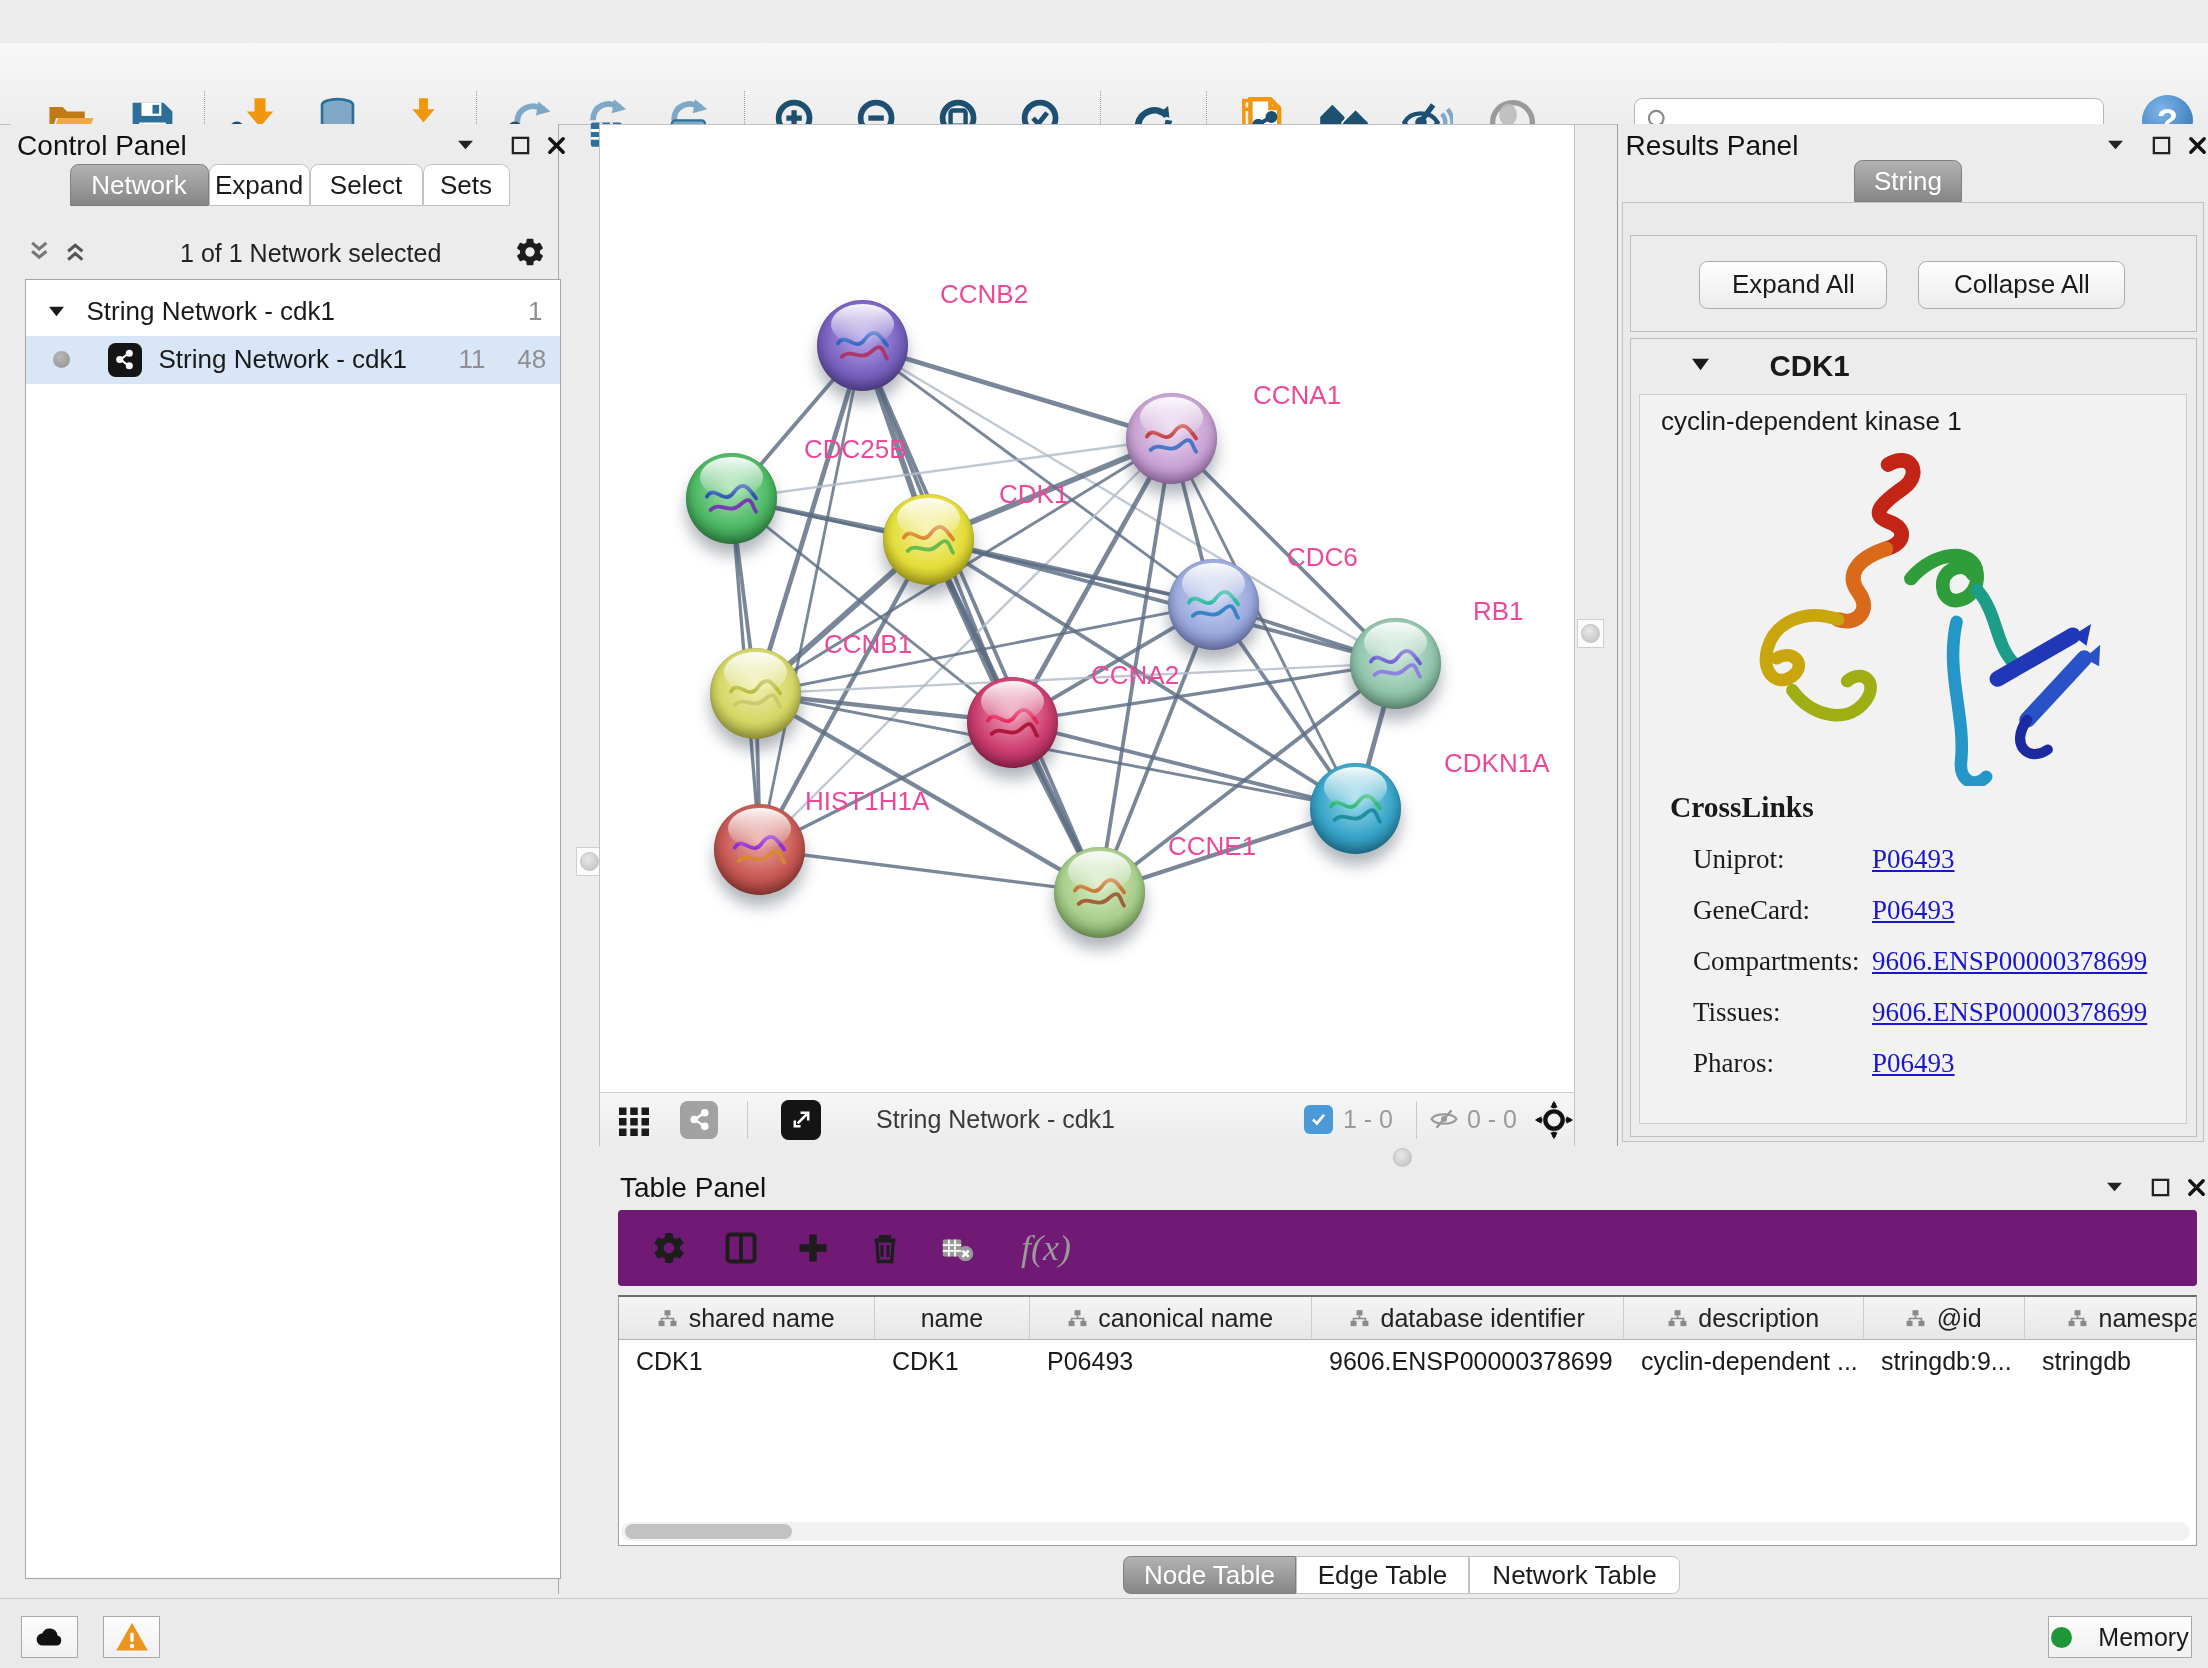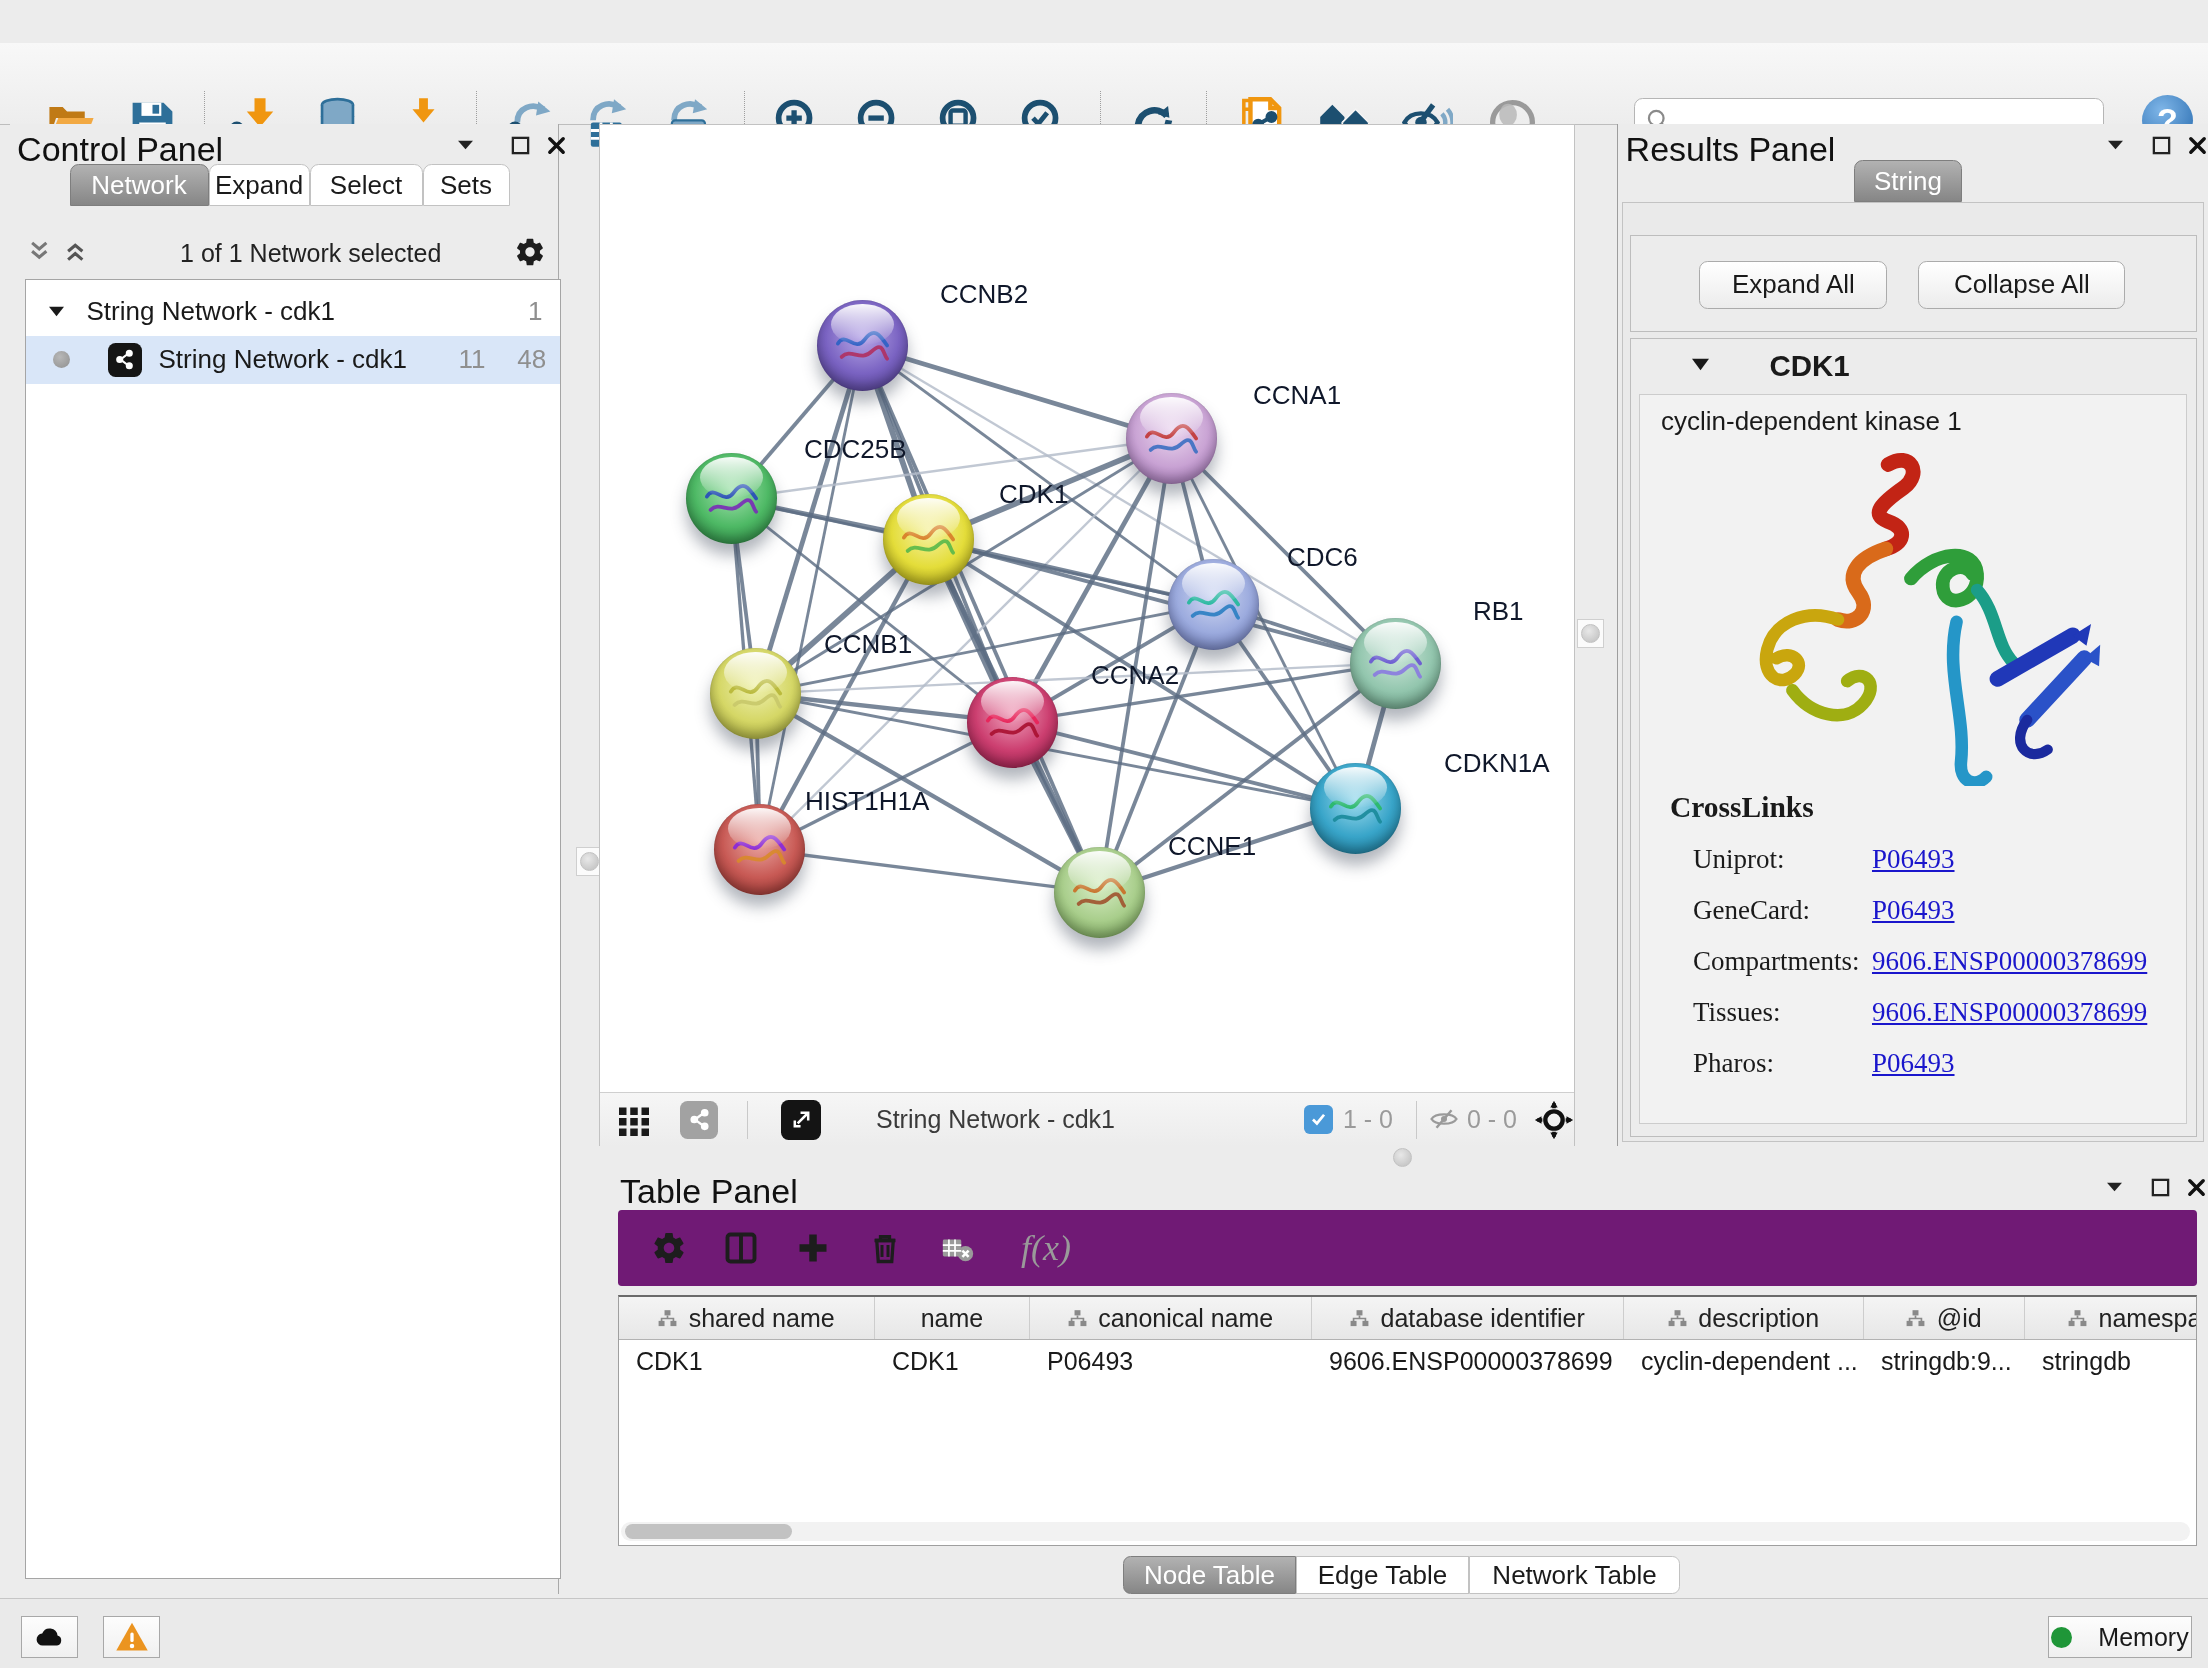--- a/index.html
+++ b/index.html
@@ -21,21 +21,21 @@
     align-items:center;justify-content:center;cursor:pointer;}
   .tb-btn svg{width:53px;height:53px;}
   .vsep{position:absolute;top:48px;height:63px;width:0;border-left:1.9px dotted #9e9e9e;}
   #searchbox{position:absolute;left:1634px;top:55px;width:470px;height:44px;background:#fff;
     border:1.9px solid #b5b5b5;border-radius:8.6px;display:flex;align-items:center;padding:0 9.5px;box-sizing:border-box;}
   #searchbox input{border:none;outline:none;font-size:25px;flex:1;margin-left:7.6px;background:transparent;}
   #help-btn{position:absolute;left:2142px;top:52px;width:51px;height:51px;border-radius:50%;
     background:radial-gradient(circle at 38% 30%,#7fb6e8,#3f7fbe 70%);color:#fff;font-size:34px;
     font-weight:bold;display:flex;align-items:center;justify-content:center;cursor:pointer;}
   
-  .panel-title{font-size:34px;color:#111;}
+  .panel-title{font-size:28px;color:#111;}
   .ph-icon{cursor:pointer;display:inline-block;}
   .tabbtn{box-sizing:border-box;height:42px;line-height:40px;text-align:center;font-size:26px;
     background:#fff;border:1px solid #c2c2c2;cursor:pointer;}
   .tabbtn.sel{background:linear-gradient(#b2b2b2,#868686);color:#fff;border-color:#7e7e7e;}
   
   #control-panel{position:absolute;left:9.5px;top:124px;width:548px;height:1470px;
     background:#ececec;border-right:1.9px solid #a9a9a9;}
   #cp-tabs{position:absolute;left:60px;top:40px;display:flex;}
   #cp-tabs .tabbtn{border-radius:8.6px 8.6px 0 0;}
   #cp-gearrow{position:absolute;left:15px;top:107px;width:533px;height:44px;display:flex;align-items:center;}
@@ -48,21 +48,21 @@
   .share-sq{width:34px;height:34px;border-radius:7.6px;background:#151515;display:flex;
     align-items:center;justify-content:center;}
   
   #network-view{position:absolute;left:599px;top:124px;width:976px;height:1022px;
     background:#fff;border:1px solid #c2c2c2;box-sizing:border-box;}
   #net-canvas{position:absolute;left:0;top:0;width:974px;height:967px;overflow:hidden;}
   .node{position:absolute;width:91px;height:91px;border-radius:50%;cursor:pointer;}
   .node .gloss{position:absolute;left:15%;top:4%;width:70%;height:46%;border-radius:50%;
     background:linear-gradient(rgba(255,255,255,.95),rgba(255,255,255,0));}
   .node svg{position:absolute;left:0;top:0;width:91px;height:91px;}
-  .node-label{position:absolute;font-size:26px;color:#0f172a;white-space:nowrap;}
+  .node-label{position:absolute;font-size:26px;color:#ec4899;white-space:nowrap;}
   #net-footer{position:absolute;left:0;top:967px;width:974px;height:53px;
     background:linear-gradient(#f6f6f6,#ececec);border-top:1px solid #cfcfcf;}
   .nf-ic{position:absolute;cursor:pointer;}
   .nf-sep{position:absolute;top:7.6px;height:38px;border-left:1px solid #c9c9c9;}
   .nf-txt{position:absolute;font-size:25px;color:#3a3a3a;top:12.4px;}
   .nf-gray{color:#9a9a9a;}
   
   .split-dot{position:absolute;background:#fbfbfb;border:1px solid #cfcfcf;display:flex;
     align-items:center;justify-content:center;cursor:pointer;}
   .split-dot i{width:17px;height:17px;border-radius:50%;

